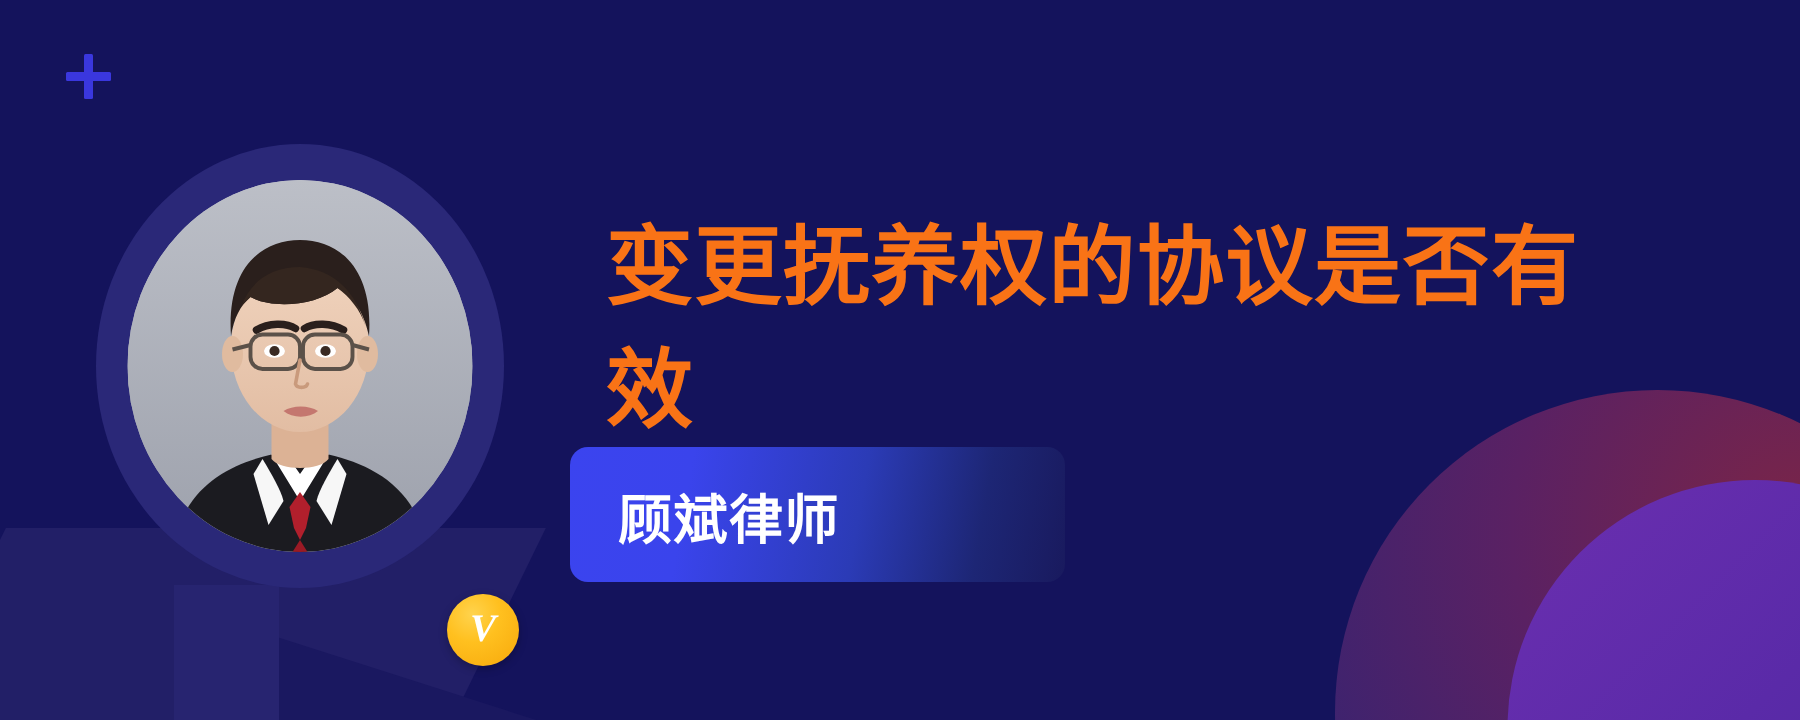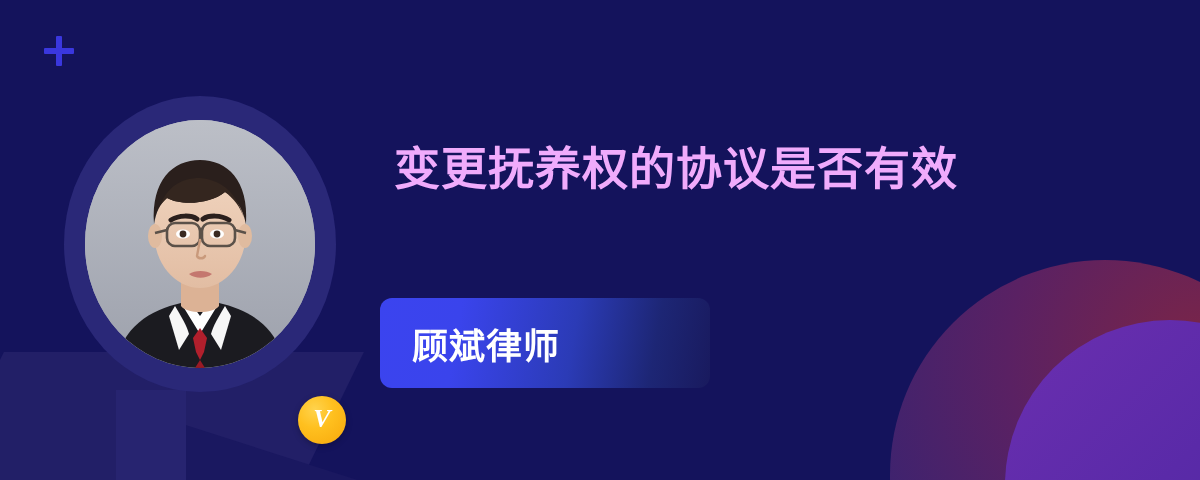--- a/index.html
+++ b/index.html
@@ -113,23 +113,23 @@
     transform: translateY(-1px);
   }
 
   
   .content {
     position: absolute;
     left: 390px; top: 124px;
     width: 790px;
   }
   .title {
-    margin: 4px;
-    color: #f0abfc;
-    font-size: 46px;
+    margin: 14px;
+    color: #f97316;
+    font-size: 58px;
     font-weight: bold;
     line-height: 82px;
     letter-spacing: 1px;
     max-width: 700px;
   }
 
   .lawyer-button {
     position: absolute;
     left: 380px; top: 298px;
     width: 330px; height: 90px;

